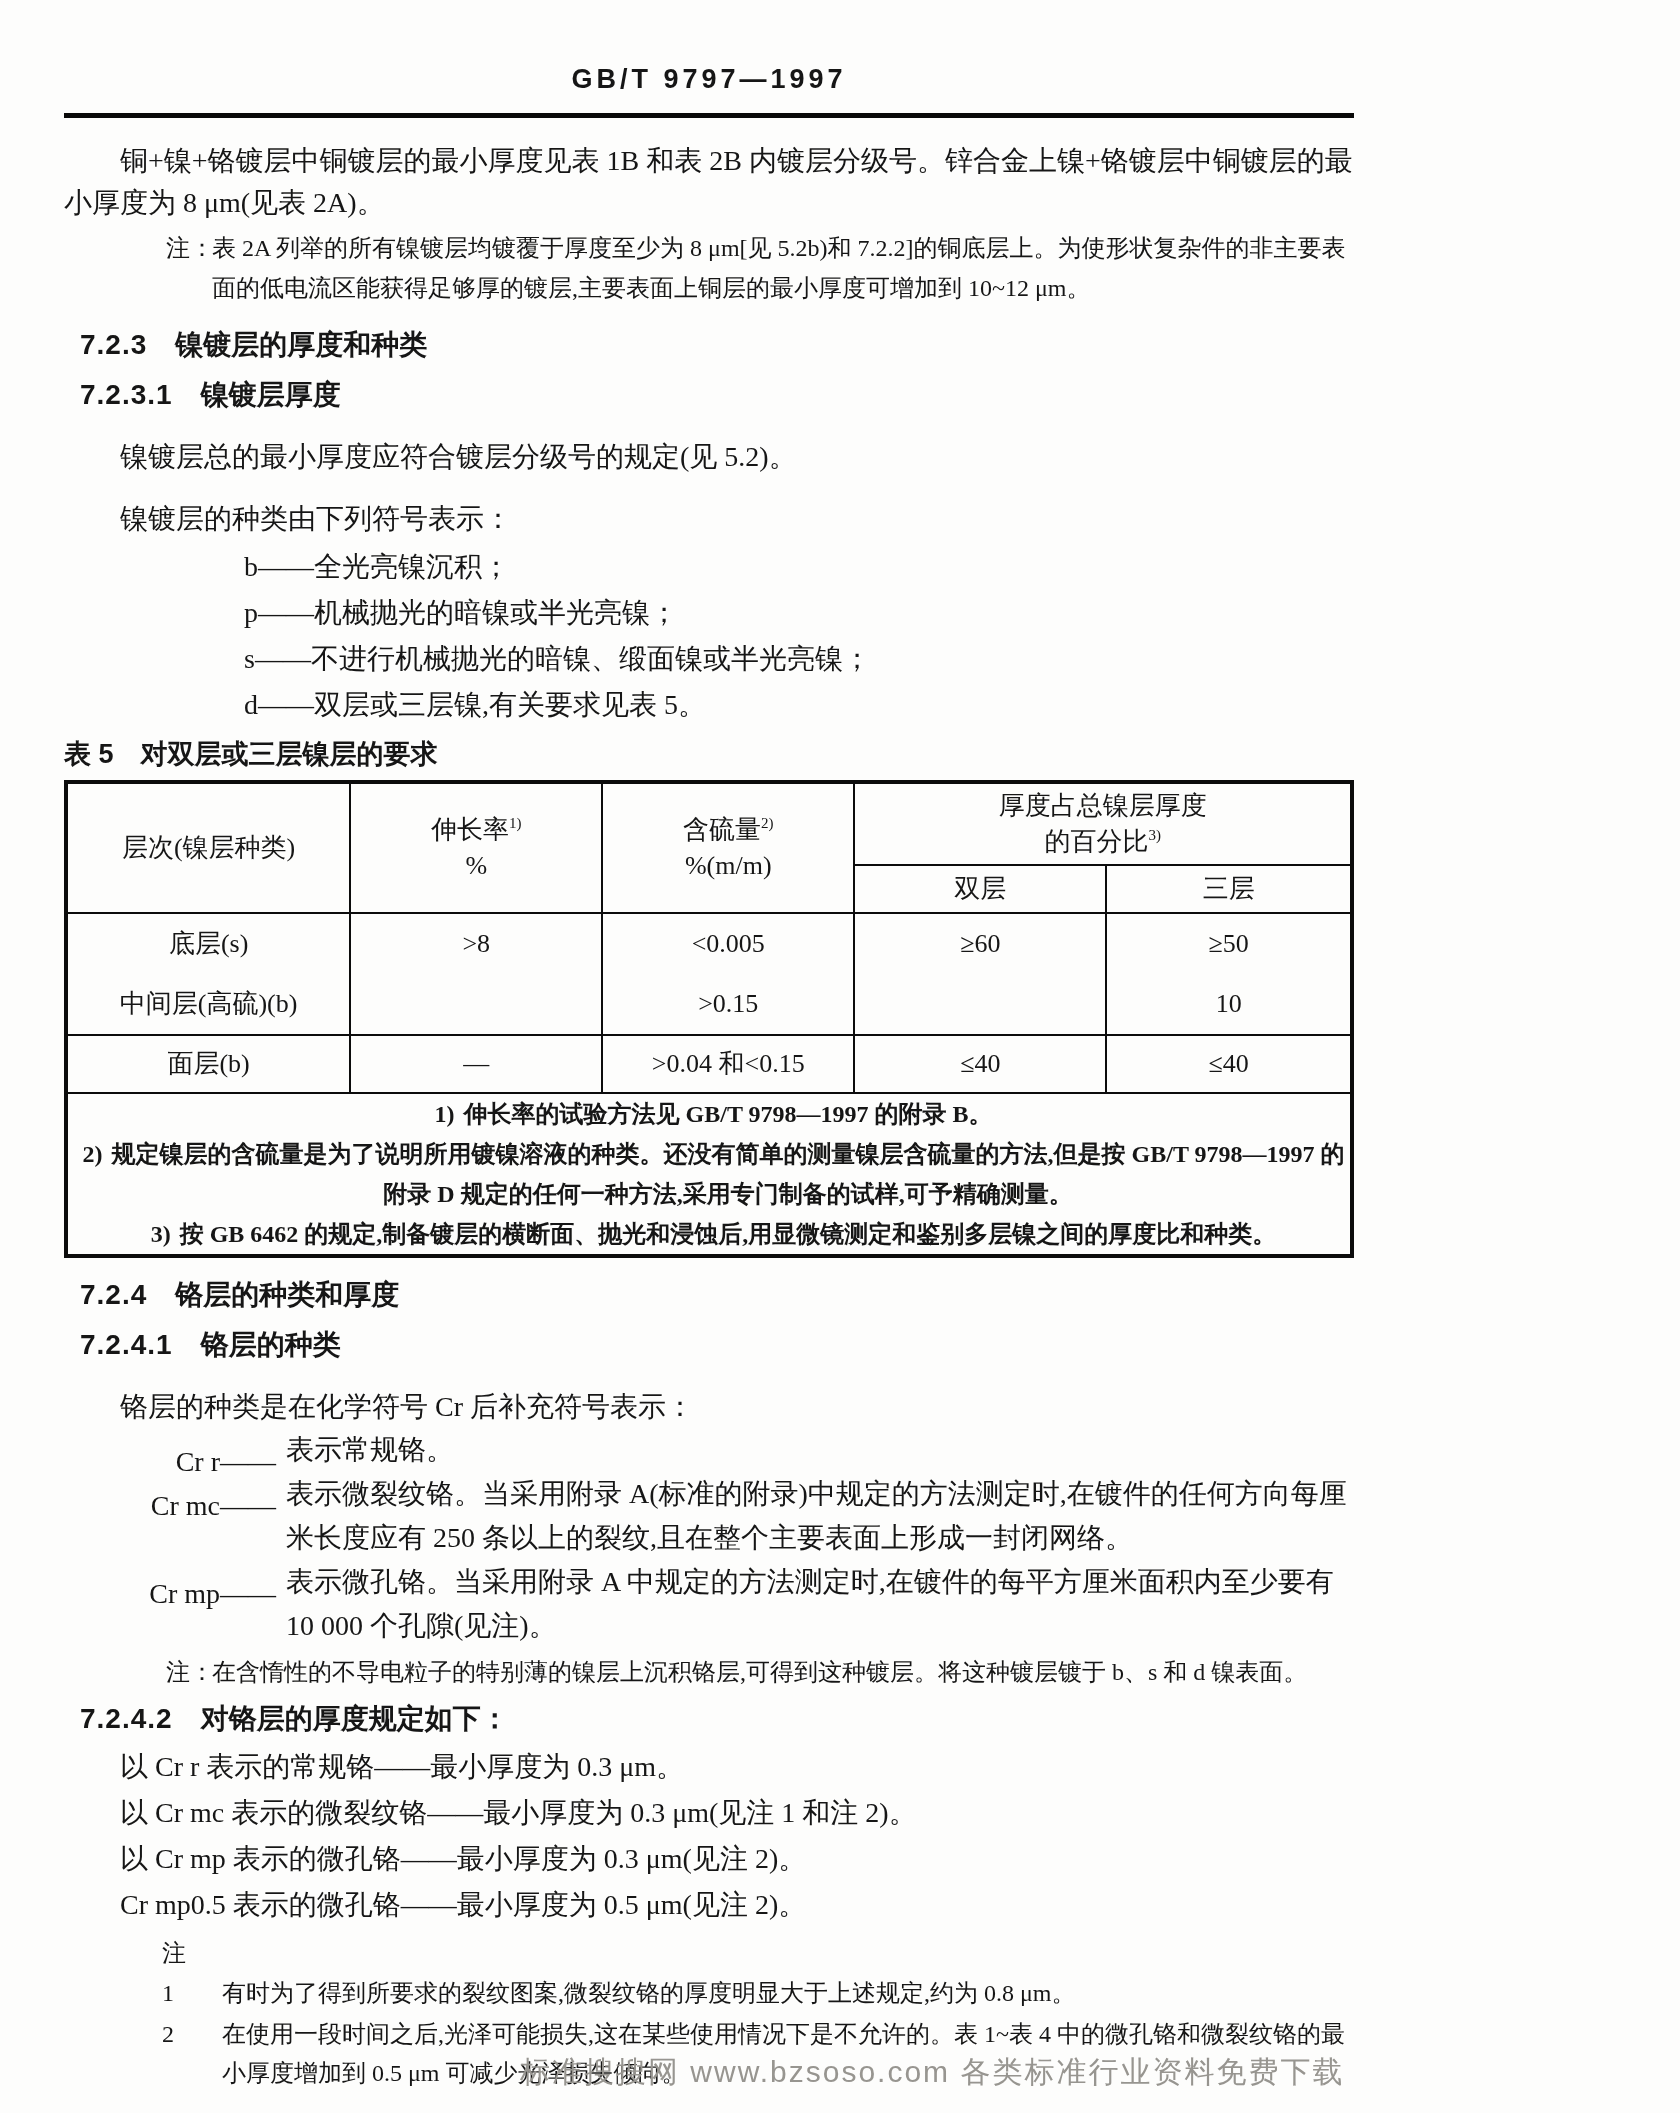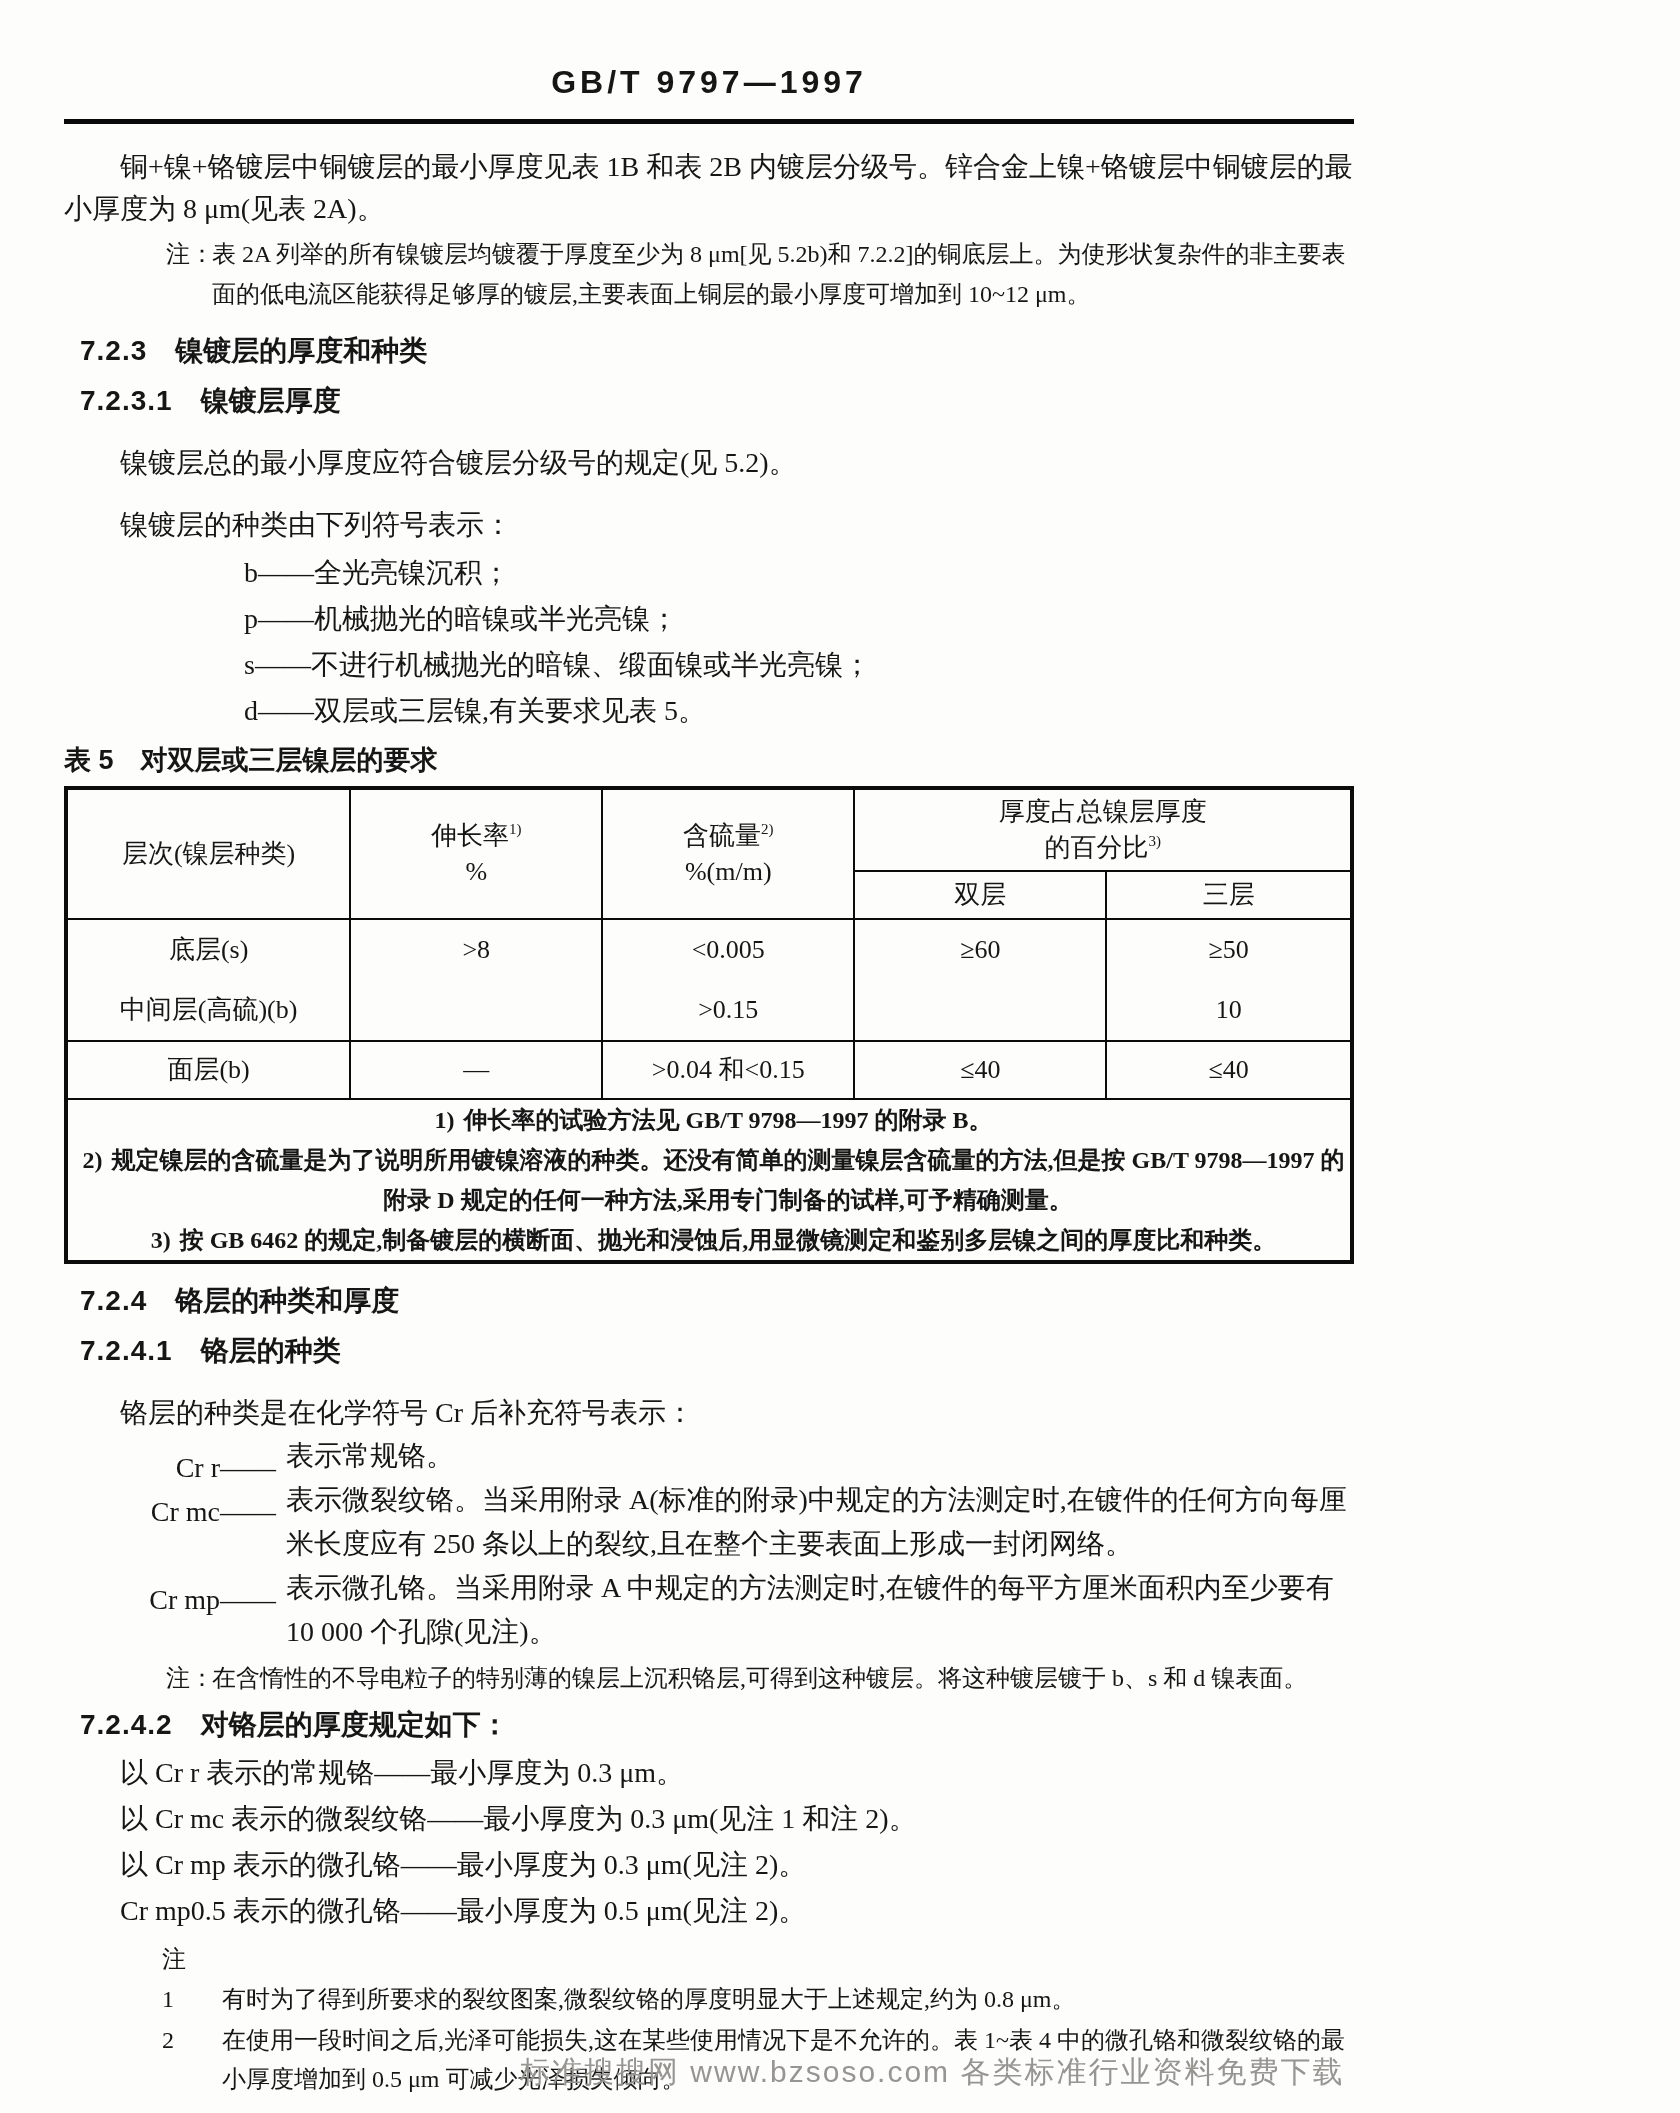--- a/index.html
+++ b/index.html
@@ -2,21 +2,21 @@
 <html><head>
 <meta charset="utf-8">
 <style>
   html,body{margin:0;padding:0;background:#e8e8e8;}
   .page{position:relative;width:1680px;height:2113px;background:#fdfdfc;overflow:hidden;
         font-family:"Liberation Serif","DejaVu Serif",serif;color:#161616;}
   .content{position:absolute;left:64px;top:0;width:1290px;}
 
   .doc-num{margin-top:64px;text-align:center;
            font-family:"Liberation Sans","DejaVu Sans",sans-serif;
-           font-weight:bold;font-size:32px;letter-spacing:4px;}
+           font-weight:bold;font-size:27px;letter-spacing:4px;}
   .rule{height:5px;background:#090909;margin-top:18px;}
 
   .body-p{font-size:28px;line-height:42px;margin:0;}
   .indent{text-indent:2em;}
   .mt-lg{margin-top:22px;}
   .mt-sm{margin-top:20px;}
 
   .note-sm{font-size:24px;line-height:40px;margin:4px 0 0;position:relative;padding-left:148px;}
   .note-sm .note-lbl{position:absolute;left:102px;top:0;}
 

